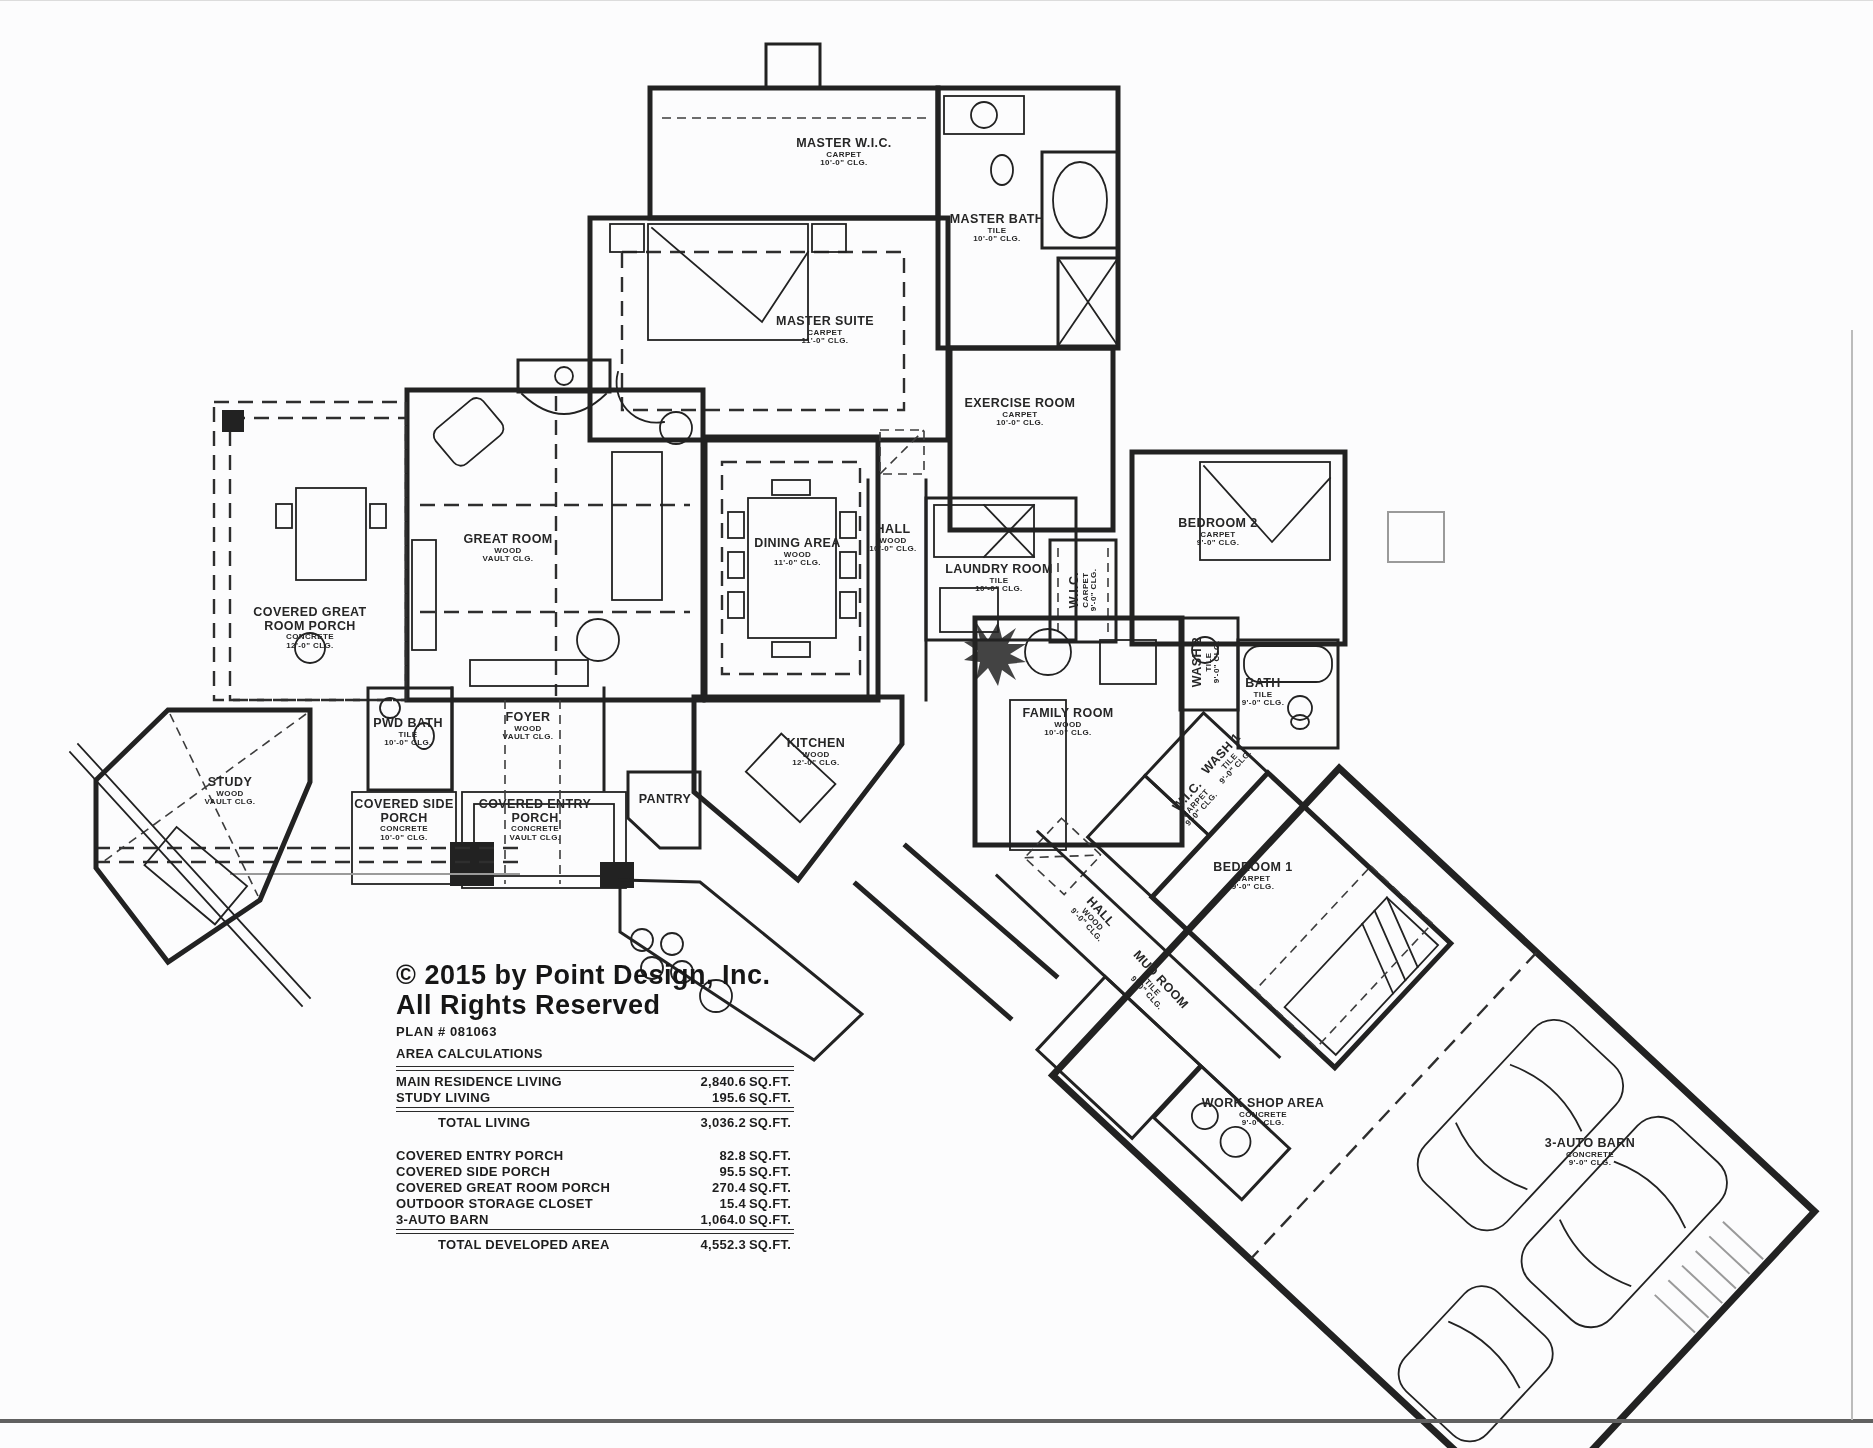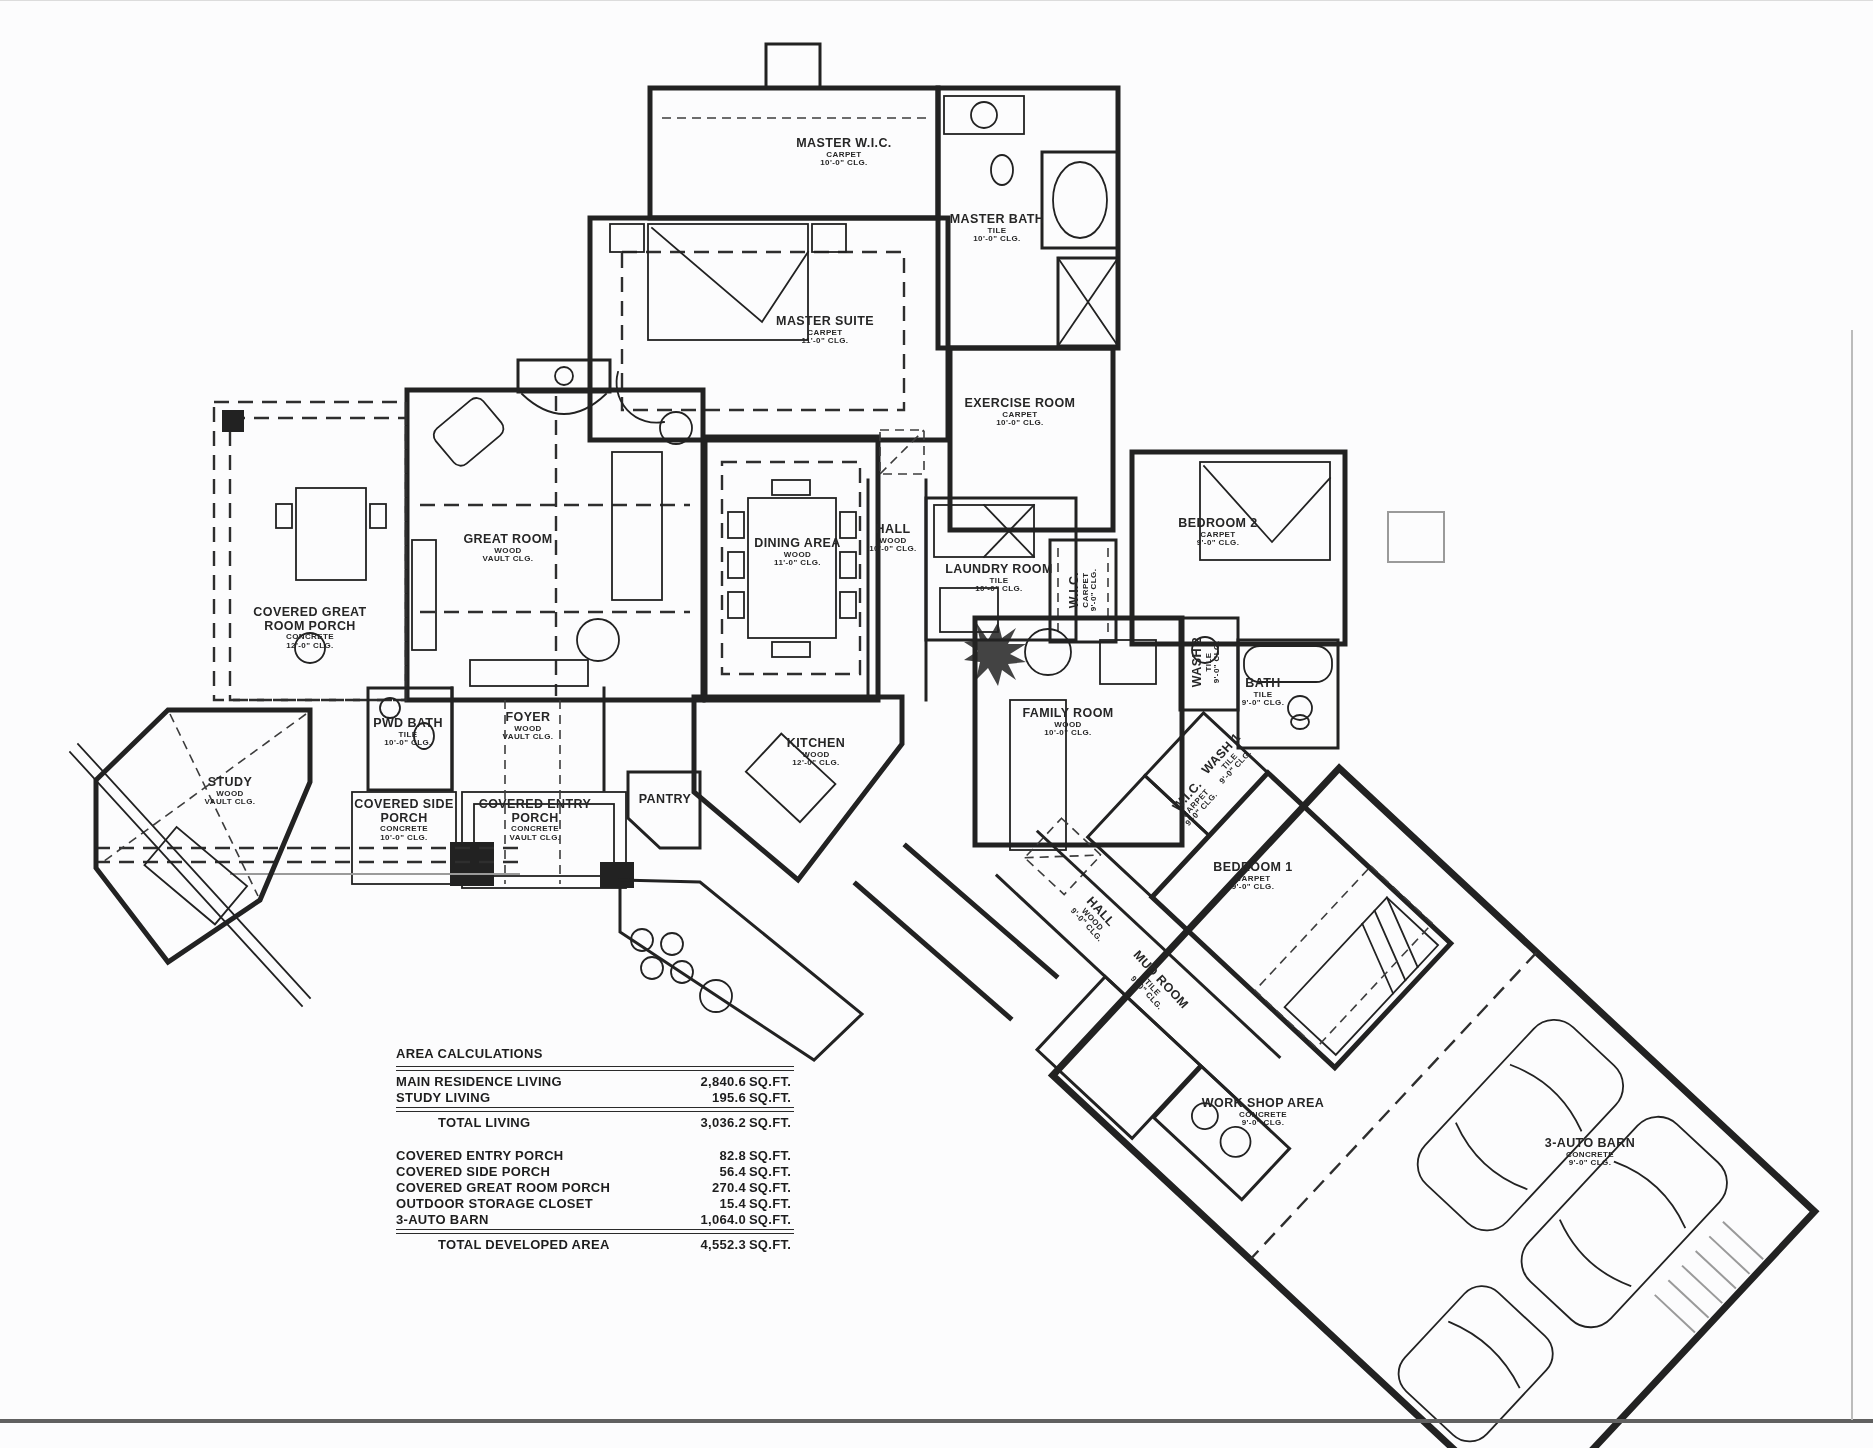--- a/index.html
+++ b/index.html
@@ -343,20 +343,25 @@
         <div class="rsub">CONCRETE</div>
         <div class="rsub">9'-0" CLG.</div>
       </div>
       <div class="room-label" style="left: 1590px; top: 1152px; transform: translate(-50%, -50%);">
         <div class="rname">3-AUTO BARN</div>
         <div class="rsub">CONCRETE</div>
         <div class="rsub">9'-0" CLG.</div>
       </div>
     </div>
 
+  <div class="copyright">
+    <div class="c1">© 2015 by Point Design, Inc.</div>
+    <div class="c1">All Rights Reserved</div>
+    <div class="plan-no">PLAN # 081063</div>
+  </div>
 
   <div class="area-calc">
     <div class="ac-title">AREA CALCULATIONS</div>
     <div class="ac-dbl"></div>
     <div class="ac-row">
       <span class="lab">MAIN RESIDENCE LIVING</span>
       <span class="num">2,840.6</span>
       <span class="unit">SQ.FT.</span>
     </div>
     <div class="ac-row">
@@ -371,21 +376,21 @@
       <span class="unit">SQ.FT.</span>
     </div>
     <div class="ac-gap"></div>
     <div class="ac-row">
       <span class="lab">COVERED ENTRY PORCH</span>
       <span class="num">82.8</span>
       <span class="unit">SQ.FT.</span>
     </div>
     <div class="ac-row">
       <span class="lab">COVERED SIDE PORCH</span>
-      <span class="num">56.4</span>
+      <span class="num">95.5</span>
       <span class="unit">SQ.FT.</span>
     </div>
     <div class="ac-row">
       <span class="lab">COVERED GREAT ROOM PORCH</span>
       <span class="num">270.4</span>
       <span class="unit">SQ.FT.</span>
     </div>
     <div class="ac-row">
       <span class="lab">OUTDOOR STORAGE CLOSET</span>
       <span class="num">15.4</span>

